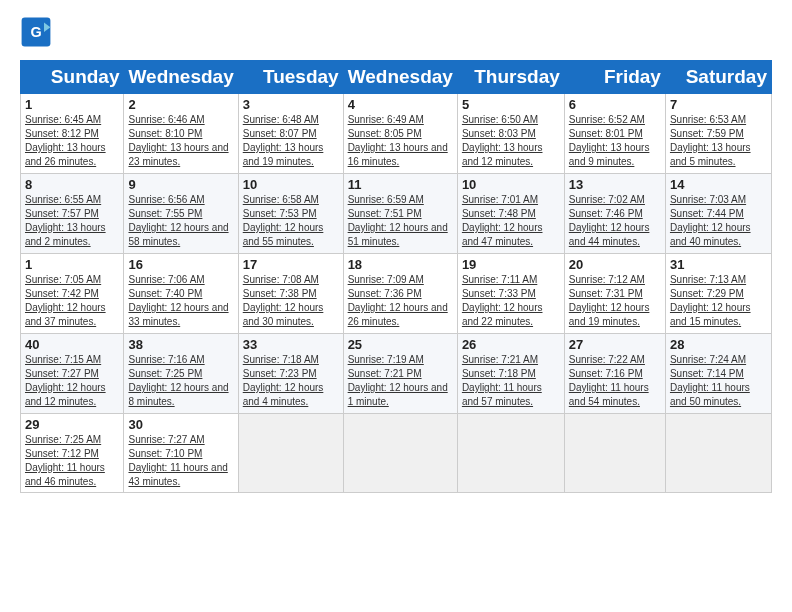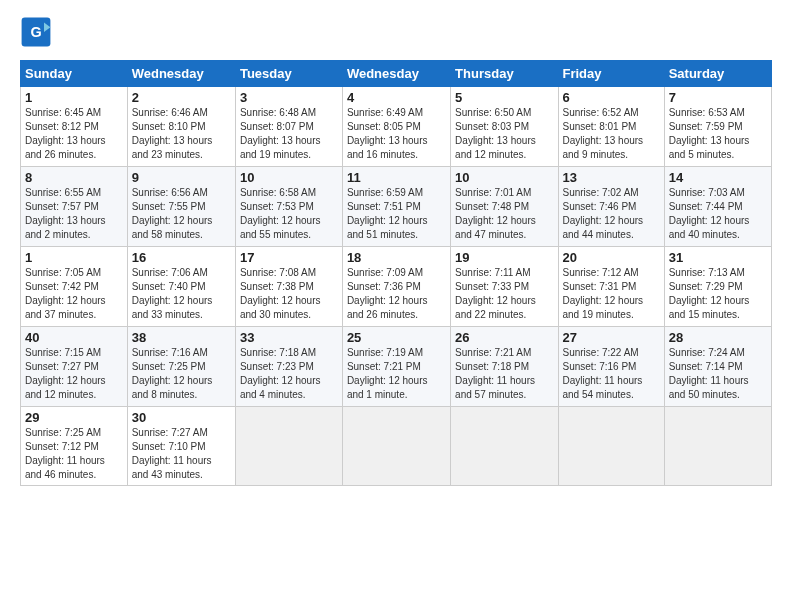--- a/index.html
+++ b/index.html
@@ -53,22 +53,22 @@
     }
     .calendar {
       width: 100%;
       border-collapse: collapse;
       font-size: 10.5px;
     }
     .calendar th {
       background: #1a6fc4;
       color: #fff;
       padding: 5px 4px;
-      text-align: left;
-      font-size: 13px;
+      text-align: right;
+      font-size: 19px;
       font-weight: bold;
       border: 1px solid #1a6fc4;
     }
     .calendar td {
       border: 1px solid #ccc;
       vertical-align: top;
       padding: 3px 4px;
       width: 110px;
       height: 80px;
       background: #fff;
@@ -80,20 +80,21 @@
       font-size: 13px;
       font-weight: bold;
       color: #222;
       display: block;
       margin-bottom: 1px;
     }
     .day-info {
       color: #333;
       line-height: 1.4;
       font-size: 10px;
+      text-decoration: underline;
     }
     .empty-cell {
       background: #f0f0f0 !important;
     }
     .last-row td {
       height: 70px;
     }
   </style>
 </head>
 <body>

